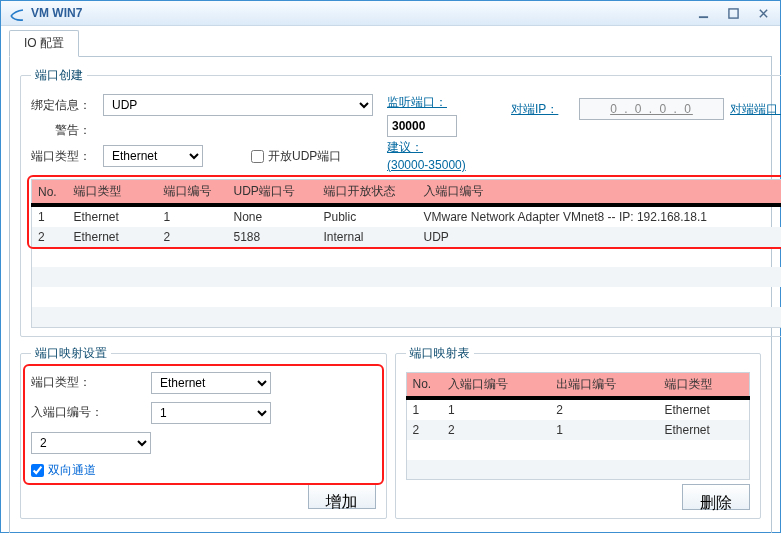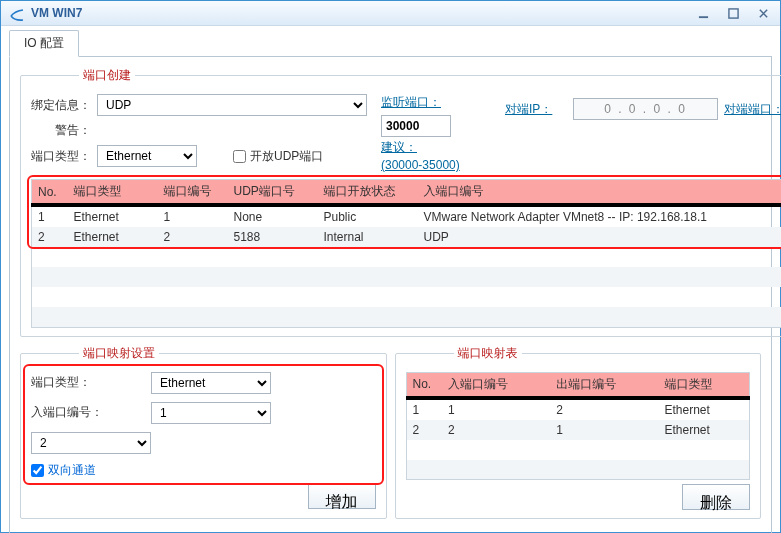--- a/index.html
+++ b/index.html
@@ -9,39 +9,39 @@
 .titlebar .icon { width: 16px; height: 16px; margin-right: 6px; display: inline-flex; align-items: center; justify-content: center; color: #247bc9; font-weight: bold; font-size: 13px; }
 .titlebar .title { font-weight: bold; color: #2c5e99; flex: 1; }
 .titlebar .winbtns { display: flex; gap: 0; }
 .titlebar .winbtns div { width: 30px; height: 24px; display: flex; align-items: center; justify-content: center; color: #4b6b8f; cursor: pointer; font-size: 12px; }
 .winbtns svg { width: 11px; height: 11px; }
 .content { flex: 1; padding: 4px 8px 8px 8px; }
 .tabs { margin-bottom: -1px; position: relative; z-index: 2; }
 .tab { display: inline-block; padding: 4px 14px; border: 1px solid #b7c7d4; background: #fff; border-bottom: 1px solid #fff; cursor: pointer; border-radius: 2px 2px 0 0; }
 .panel { border: 1px solid #b7c7d4; padding: 10px 10px 6px 10px; }
 fieldset { border: 1px solid #c9d4dd; border-radius: 2px; padding: 10px 10px 8px 10px; margin-bottom: 8px; position: relative; }
-fieldset > legend { padding: 0 4px; color: #b91c1c; margin-left: 48px; }
-.row { display: flex; align-items: center; gap: 6px; margin-bottom: 6px; }
+fieldset > legend { padding: 0 4px; color: #0c4a6e; }
+.row { display: flex; align-items: center; gap: 12px; margin-bottom: 6px; }
 .lbl { white-space: nowrap; }
 select, input[type=text] { height: 22px; border: 1px solid #abb6c1; background: #fff; padding: 0 4px; font-size: 12px; font-family: inherit; }
 select { cursor: pointer; }
 .warn { color: #d20000; }
 .btn { height: 26px; min-width: 68px; padding: 8px 12px; border: 1px solid #a6b5c3; background: linear-gradient(to bottom, #fff, #eaf1f7); cursor: pointer; font-size: 16px; font-family: inherit; }
 .table { border: 1px solid #c9d4dd; width: 100%; border-collapse: collapse; }
 .table th, .table td { text-align: left; padding: 3px 6px; font-weight: normal; font-size: 12px; height: 20px; }
 .table thead th { background: #fca5a5; border-bottom: 4px solid #000000; }
 .table tbody tr:nth-child(even) td { background: #f2f5f8; }
 .table tbody tr.filler td { height: 20px; }
 .redbox { position: absolute; border: 2px solid #ff1a1a; border-radius: 6px; pointer-events: none; }
 .bottom { display: flex; gap: 8px; }
 .bottom fieldset { flex: 1; }
 .map-grid { display: grid; grid-template-columns: 120px 160px; row-gap: 8px; align-items: center; }
 .chkrow { display: flex; align-items: center; gap: 4px; }
 .ipwrap { display: flex; align-items: center; gap: 8px; }
-.ipbox { display: flex; align-items: center; border: 1px solid #abb6c1; height: 22px; padding: 0 6px; background: #f7f9fb; width: 145px; justify-content: space-around; letter-spacing: 2px; color: #888; }
+.ipbox { display: flex; align-items: center; border: 1px solid #abb6c1; height: 22px; padding: 0 6px; background: #f7f9fb; width: 145px; justify-content: space-around; letter-spacing: 2px; color: #888; text-decoration: underline; }
 .rightcol { display: flex; gap: 6px; }
 .btnrow { display: flex; gap: 8px; justify-content: flex-end; margin-top: 4px; }
 .port-create-top { display: flex; align-items: flex-start; gap: 14px; }
 .port-create-top .left { flex: 1; }
 .gray { color: #0369a1; text-decoration: underline; }
 </style>
 </head>
 <body>
 
 <div class="window">

